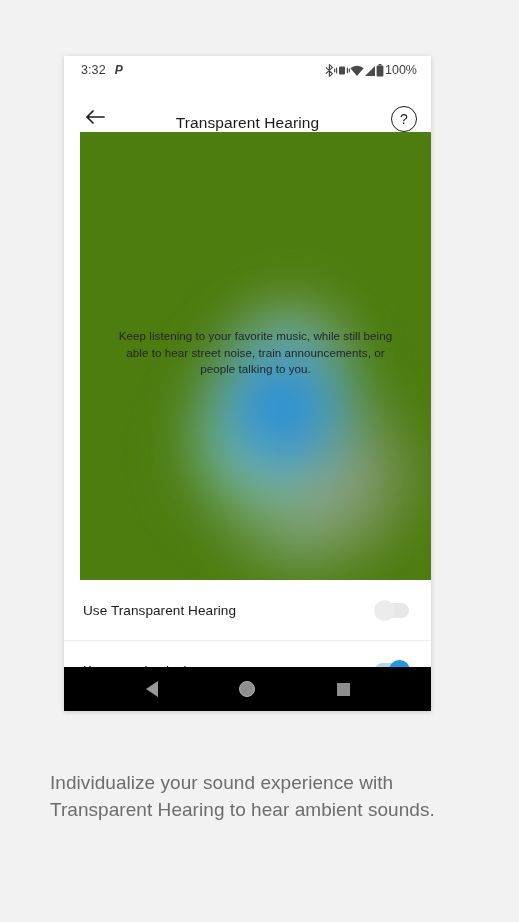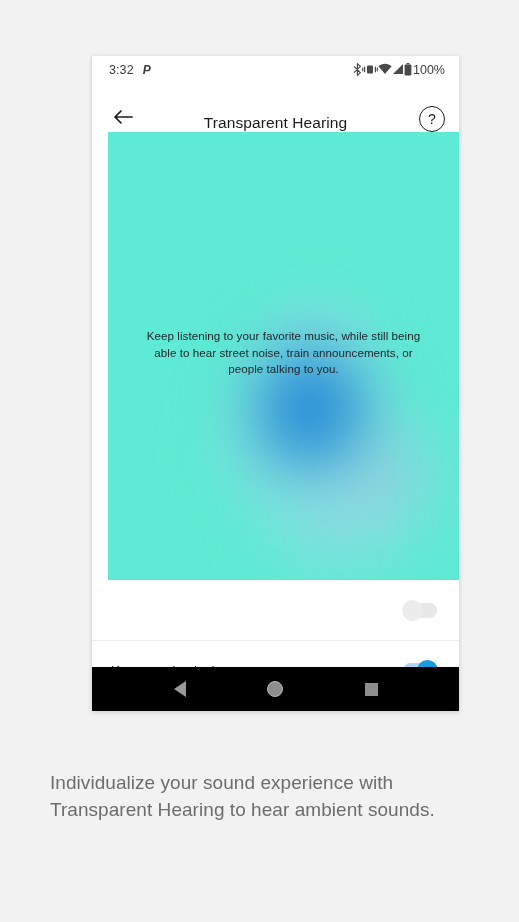--- a/index.html
+++ b/index.html
@@ -11,21 +11,21 @@
     height: 922px;
     background: #f2f2f2;
     font-family: "Liberation Sans", sans-serif;
     overflow: hidden;
     position: relative;
   }
 
   
   .phone-frame {
     position: absolute;
-    left: 92px;
+    left: 64px;
     top: 56px;
     width: 367px;
     height: 655px;
     background: #ffffff;
     box-shadow: 0 1px 5px rgba(0,0,0,0.17);
     overflow: hidden;
   }
 
   
   .status-bar {
@@ -49,21 +49,21 @@
   .p-icon {
     font-size: 12px;
     font-weight: bold;
     color: #3b3b3b;
     font-style: italic;
     line-height: 1;
   }
   .status-spacer { flex: 1; }
   .status-right {
     display: flex;
-    align-items: flex-start;
+    align-items: flex-end;
   }
   .status-right svg { display: block; }
   .battery-pct {
     font-size: 12.5px;
     color: #3b3b3b;
     margin-left: 1px;
   }
 
   
   .app-bar {
@@ -107,21 +107,21 @@
     cursor: pointer;
     z-index: 2;
     box-sizing: border-box;
   }
 
   
   .hero {
     position: relative;
     height: 448px;
     overflow: hidden;
-    background: #5eead4;
+    background: #4d7c0f;
     margin-left: 16px;
   }
   .blob {
     position: absolute;
     pointer-events: none;
   }
   .blob-core {
     left: 116px;
     top: 186px;
     width: 180px;
@@ -351,20 +351,21 @@
   <div class="hero">
     <div class="blob blob-top"></div>
     <div class="blob blob-cyan"></div>
     <div class="blob blob-lav"></div>
     <div class="blob blob-bottom"></div>
     <div class="blob blob-core"></div>
     <div class="hero-text">Keep listening to your favorite music, while still being able to hear street noise, train announcements, or people talking to you.</div>
   </div>
 
   <div class="settings-row">
+    <span class="row-label">Use Transparent Hearing</span>
     <span class="row-spacer"></span>
     <span class="switch off">
       <span class="track"></span>
       <span class="knob"></span>
     </span>
   </div>
 
   <div class="settings-row">
     <span class="row-label">Keep music playing</span>
     <span class="row-spacer"></span>

